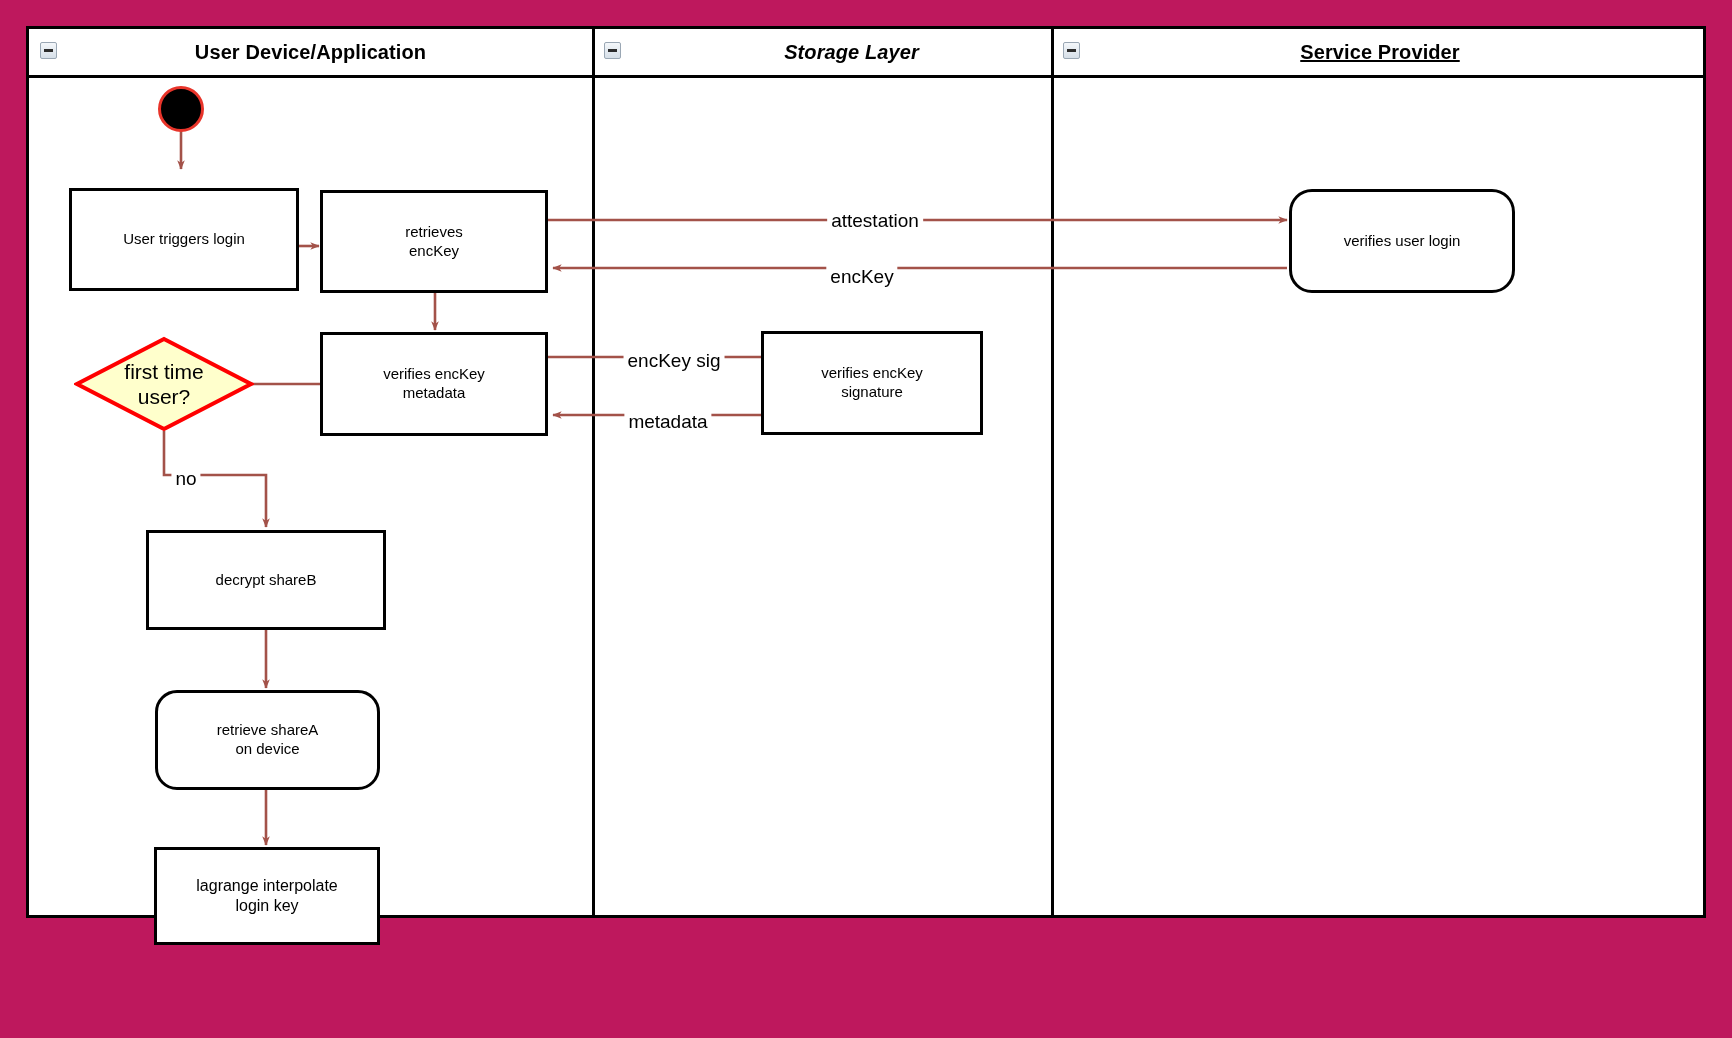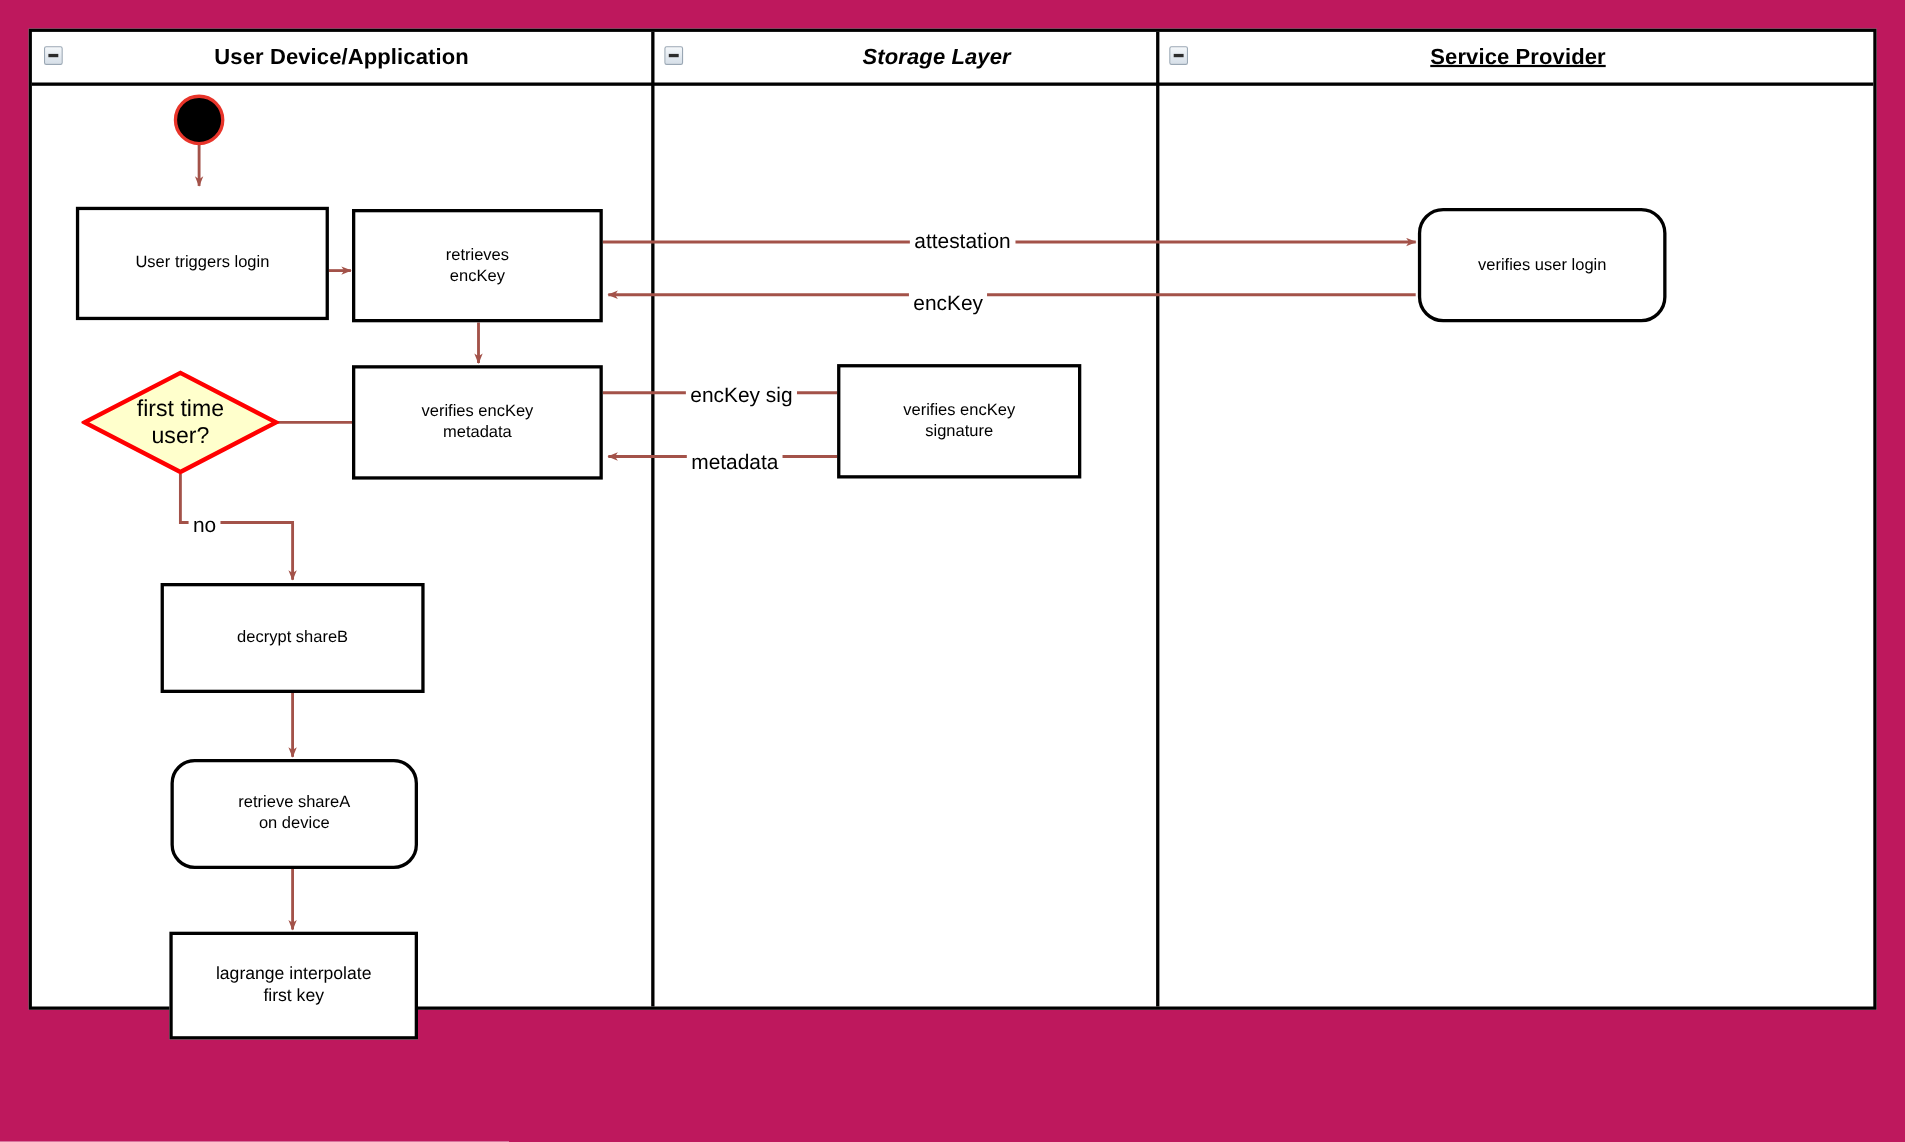--- a/index.html
+++ b/index.html
@@ -241,21 +241,21 @@
     <span>decrypt shareB</span>
   </div>
 
   <div class="node" style="left:155px; top:690px; width:225px; height:100px; flex-direction:column;border-radius:22px;">
     <span>retrieve shareA</span>
     <span>on device</span>
   </div>
 
   <div class="node" style="left:154px; top:847px; width:226px; height:98px; flex-direction:column; font-size:16px;">
     <span>lagrange interpolate</span>
-    <span>first key</span>
+    <span>login key</span>
   </div>
 
   <div class="node" style="left:761px; top:331px; width:222px; height:104px; flex-direction:column;">
     <span>verifies encKey</span>
     <span>signature</span>
   </div>
 
   <div class="node" style="left:1289px; top:189px; width:226px; height:104px;border-radius:23px;">
     <span>verifies user login</span>
   </div>

